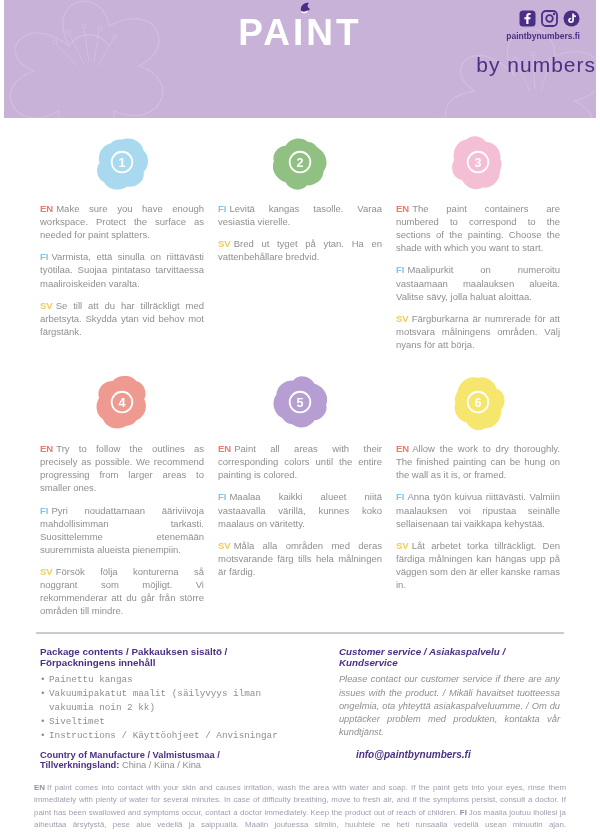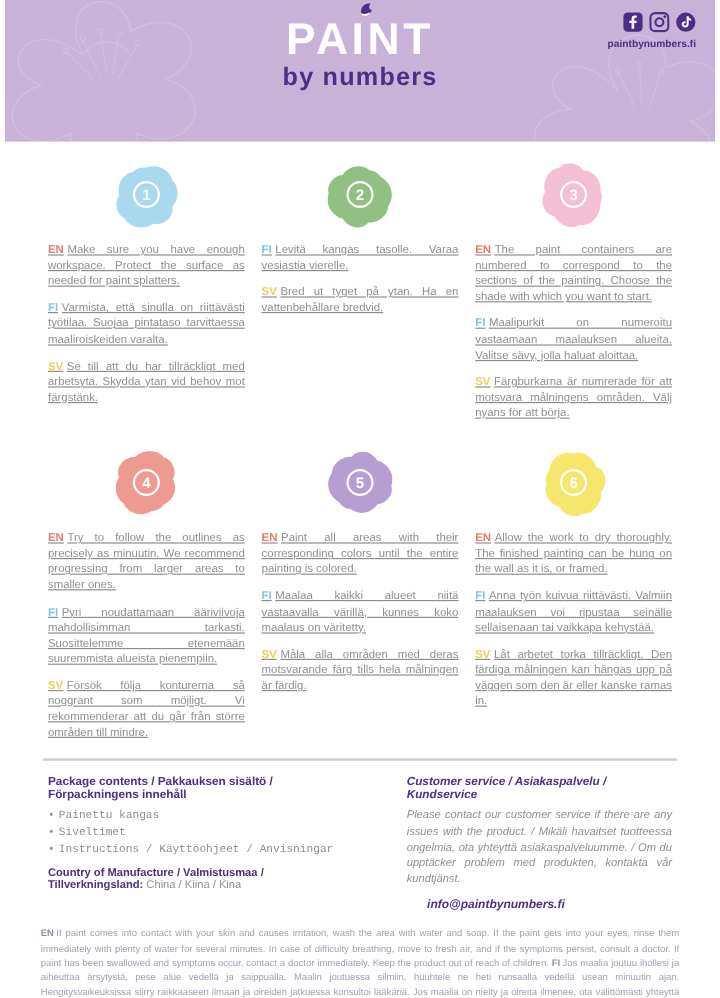--- a/index.html
+++ b/index.html
@@ -15,38 +15,38 @@
   .flower { position:absolute; opacity:.45; }
   .flower.left { left:-30px; top:-14px; }
   .flower.right { right:-34px; top:-4px; }
   .brand { position:absolute; left:0; right:0; top:14px; text-align:center; }
   .brand .wordmark {
     font-size:37px; font-weight:800; color:#ffffff; letter-spacing:3px; line-height:1;
     position:relative; display:inline-block;
   }
   .brush-tip { position:absolute; top:-13px; left:50%; margin-left:-2px; }
   .brand .sub {
-    font-size:21px; font-weight:700; color:#4b2e85; letter-spacing:1px; margin-top:2px;
+    font-size:21px; font-weight:400; color:#4b2e85; letter-spacing:1px; margin-top:2px;text-align:right;
   }
   .social { position:absolute; top:10px; right:16px; text-align:right; }
   .social-row { display:flex; gap:5px; justify-content:flex-end; }
   .social-row svg { display:block; cursor:pointer; }
   .website { font-size:8.5px; font-weight:700; color:#4b2e85; margin-top:4px; }
   
   .title {
     margin:24px 36px 0; font-size:22.5px; font-weight:800; color:#4c2f86;
     letter-spacing:.5px; word-spacing:4px;
   }
   
   .steps {
     display:grid; grid-template-columns:repeat(3,1fr); column-gap:14px;
     padding:0 36px; margin-top:2px;
   }
   .blob-wrap { display:flex; justify-content:center; margin:16px 0 10px; height:56px; }
-  .step p { font-size:9.5px; line-height:1.38; color:#8f8f8f; text-align:justify; margin-bottom:9px;text-decoration:underline; }
+  .step p { font-size:9.5px; line-height:1.38; color:#8f8f8f; text-align:justify; margin-bottom:9px; }
   .lab { font-weight:700; margin-right:3px; }
   .lab-en { color:#e87a6e; }
   .lab-fi { color:#82c5e8; }
   .lab-sv { color:#f0cd55; }
   
   .divider { border-top:2px solid #cccccc; margin:6px 32px 0; }
   .info { display:flex; gap:38px; padding:12px 36px 0; }
   .info .col-left { flex:1.18; }
   .info .col-right { flex:1;font-style:italic; }
   .info h3 { font-size:9.8px; font-weight:700; color:#4c2f86; margin-bottom:5px; }
@@ -176,21 +176,21 @@
     <div class="step">
       <div class="blob-wrap">
         <svg width="54" height="54" viewBox="0 0 60 60">
           <g transform="rotate(170 30 30)">
             <path d="M30,4 C40,0 52,6 54,16 C61,22 60,34 54,40 C56,50 46,58 36,56 C28,62 14,60 10,51 C2,48 0,36 5,30 C2,20 8,10 18,8 C21,4 26,4 30,4 Z" fill="#ef9a91"></path>
           </g>
           <circle cx="30" cy="29" r="11.5" fill="none" stroke="#ffffff" stroke-width="2"></circle>
           <text x="30" y="34" text-anchor="middle" font-size="14" font-weight="bold" fill="#ffffff">4</text>
         </svg>
       </div>
-      <p><b class="lab lab-en">EN</b><span>Try to follow the outlines as precisely as minuutin. We recommend progressing from larger areas to smaller ones.</span></p>
+      <p><b class="lab lab-en">EN</b><span>Try to follow the outlines as precisely as possible. We recommend progressing from larger areas to smaller ones.</span></p>
       <p><b class="lab lab-fi">FI</b><span>Pyri noudattamaan ääriviivoja mahdollisimman tarkasti. Suosittelemme etenemään suuremmista alueista pienempiin.</span></p>
       <p><b class="lab lab-sv">SV</b><span>Försök följa konturerna så noggrant som möjligt. Vi rekommenderar att du går från större områden till mindre.</span></p>
     </div>
 
     <div class="step">
       <div class="blob-wrap">
         <svg width="54" height="54" viewBox="0 0 60 60">
           <g transform="rotate(230 30 30)">
             <path d="M30,4 C40,0 52,6 54,16 C61,22 60,34 54,40 C56,50 46,58 36,56 C28,62 14,60 10,51 C2,48 0,36 5,30 C2,20 8,10 18,8 C21,4 26,4 30,4 Z" fill="#b79ed2"></path>
           </g>
@@ -219,20 +219,21 @@
     </div>
   </div>
 
   <div class="divider"></div>
 
   <div class="info">
     <div class="col-left">
       <h3>Package contents / Pakkauksen sisältö / Förpackningens innehåll</h3>
       <ul class="bullets">
         <li>Painettu kangas</li>
+        <li>Vakuumipakatut maalit (säilyvyys ilman vakuumia noin 2 kk)</li>
         <li>Siveltimet</li>
         <li>Instructions / Käyttöohjeet / Anvisningar</li>
       </ul>
       <p class="country"><b>Country of Manufacture / Valmistusmaa / Tillverkningsland:</b><span> China / Kiina / Kina</span></p>
     </div>
     <div class="col-right">
       <h3>Customer service / Asiakaspalvelu / Kundservice</h3>
       <p class="cs-body">Please contact our customer service if there are any issues with the product. / Mikäli havaitset tuotteessa ongelmia, ota yhteyttä asiakaspalveluumme. / Om du upptäcker problem med produkten, kontakta vår kundtjänst.</p>
       <p class="cs-email">info@paintbynumbers.fi</p>
     </div>

